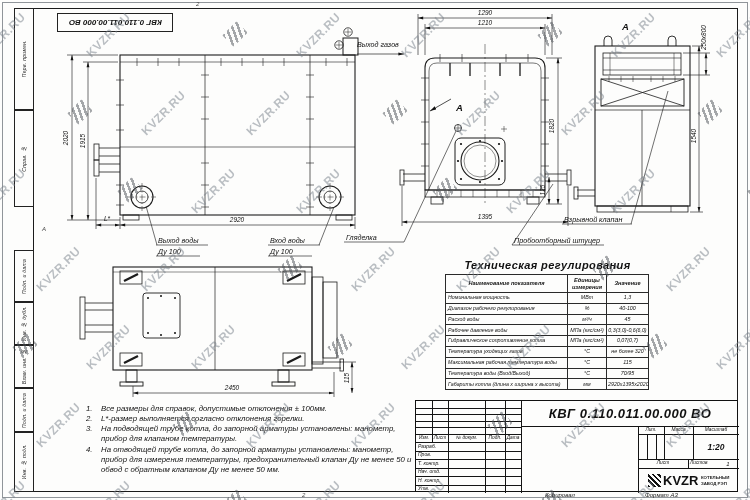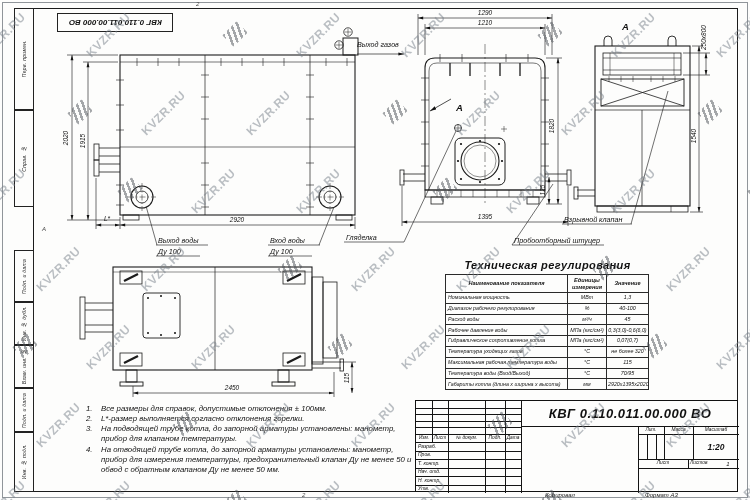--- a/index.html
+++ b/index.html
@@ -509,20 +509,28 @@
     <div id="tb-doc">КВГ 0.110.011.00.000 ВО</div>
 
     <div class="tb-cell" style="left:222px;top:25px;width:26px;height:8px">Лит.</div>
     <div class="tb-cell" style="left:248px;top:25px;width:29px;height:8px">Масса</div>
     <div class="tb-cell" style="left:277px;top:25px;width:46px;height:8px">Масштаб</div>
     <div id="tb-scale">1:20</div>
     <div class="tb-cell" style="left:222px;top:58px;width:50px;height:9px">Лист</div>
     <div class="tb-cell tb-left" style="left:272px;top:58px;width:30px;height:9px">Листов</div>
     <div class="tb-cell" style="left:305px;top:58px;width:14px;height:9px;font-size:6px">1</div>
 
+    <div id="tb-org">
+      <div class="logo-mark"></div>
+      <div class="logo-word">KVZR</div>
+      <div class="org-name">
+        <div>КОТЕЛЬНЫЙ</div>
+        <div>ЗАВОД РЭП</div>
+      </div>
+    </div>
   </div>
 
   <span class="foot" style="left:545px">Копировал</span>
   <span class="foot" style="left:645px">Формат А3</span>
 
   <div id="wm">
       <span class="wm-text" style="left: -25px; top: 28px;">KVZR.RU</span>
       <span class="wm-text" style="left: 80px; top: 28px;">KVZR.RU</span>
       <div class="wm-logo" style="left: 225px; top: 26px;"></div>
       <span class="wm-text" style="left: 290px; top: 28px;">KVZR.RU</span>

